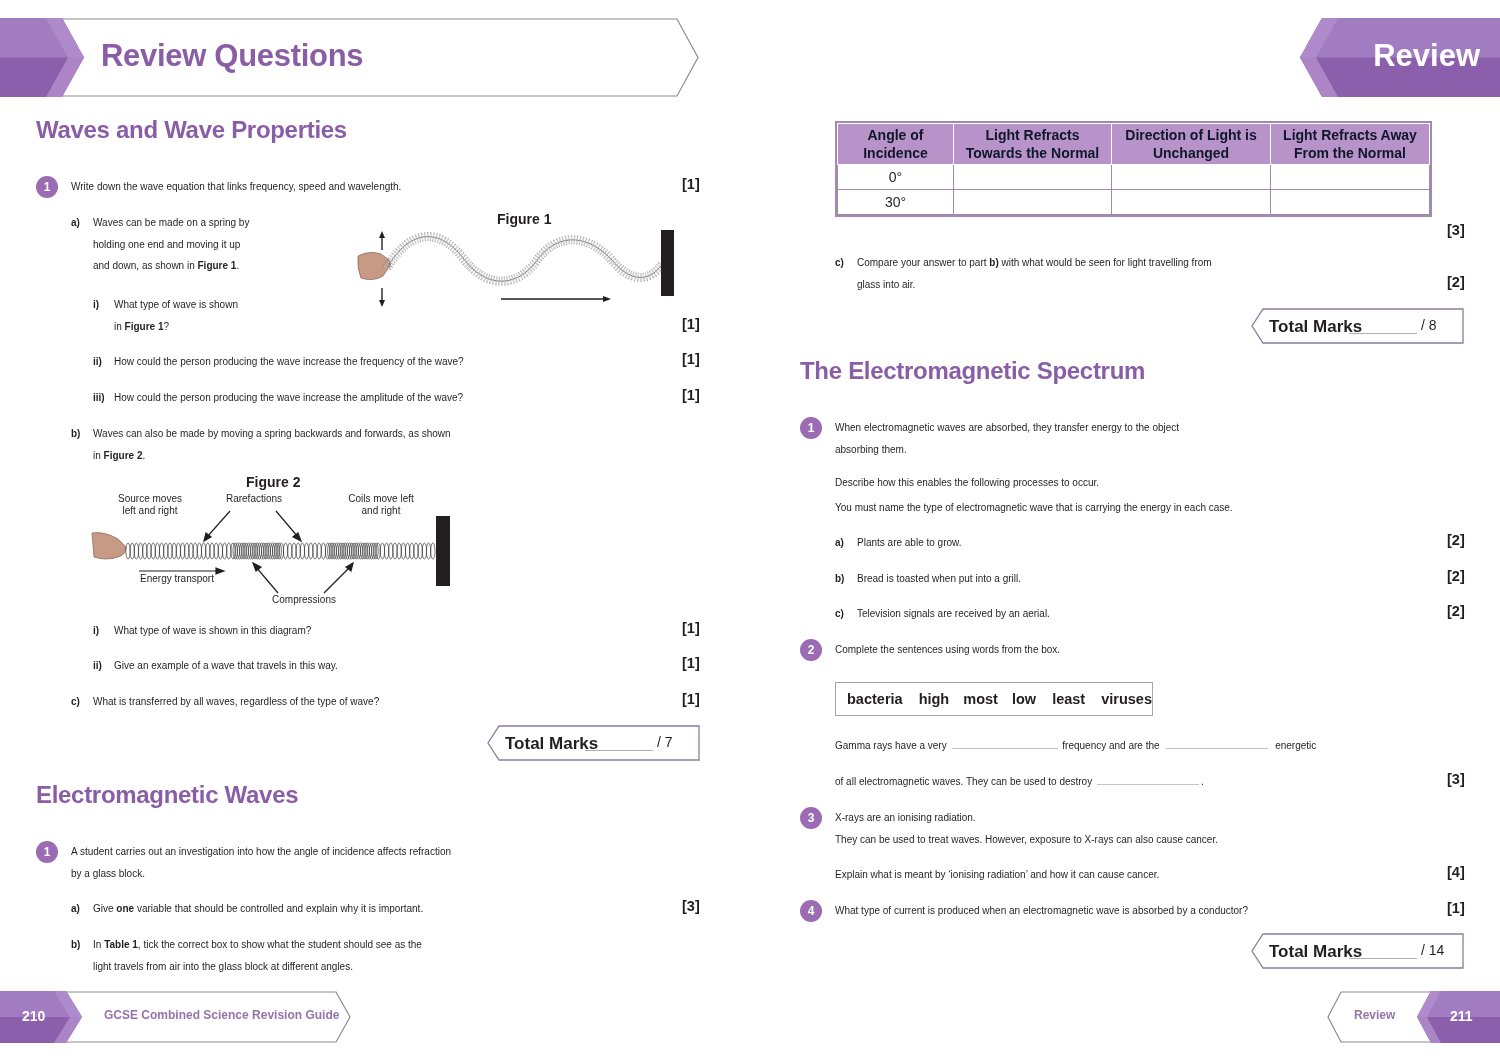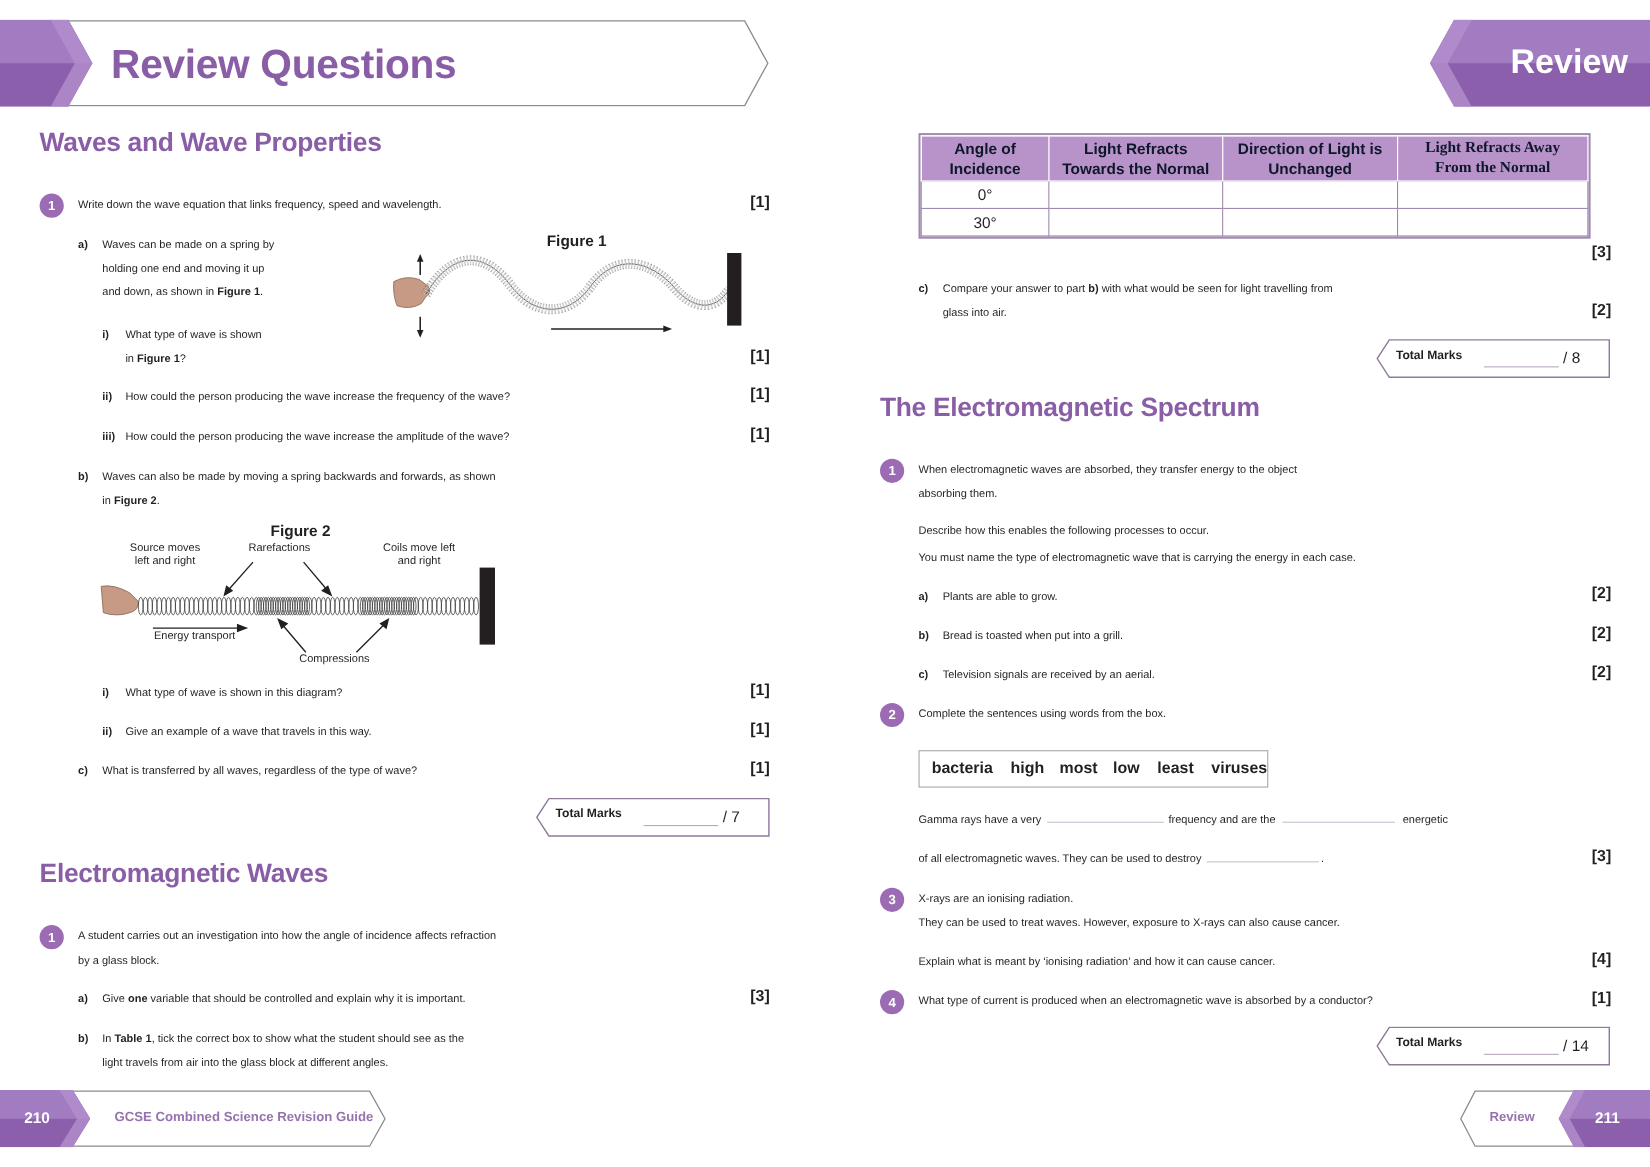--- a/index.html
+++ b/index.html
@@ -3,39 +3,39 @@
 <meta charset="utf-8">
 <style>
   * { box-sizing: border-box; margin: 0; padding: 0; }
   html, body { width: 1500px; height: 1061px; background: #ffffff; overflow: hidden; }
   body { position: relative; font-family: "Liberation Sans", "DejaVu Sans", sans-serif; color: #231f20; font-size: 14.5px; }
   .abs { position: absolute; }
 
   
   .hdr-left { left: 0; top: 18px; width: 700px; height: 79px; }
   .hdr-left svg, .hdr-right svg, .ftr-left svg, .ftr-right svg { position: absolute; left: 0; top: 0; }
-  .hdr-title { position: absolute; left: 101px; top: 20px; font-size: 37px; font-weight: bold; color: #8a5ea6; letter-spacing: -0.3px; text-align: center; }
+  .hdr-title { position: absolute; left: 101px; top: 20px; font-size: 31px; font-weight: bold; color: #8a5ea6; letter-spacing: -0.3px; text-align: center; }
   .hdr-right { left: 1300px; top: 18px; width: 200px; height: 79px; }
   .hdr-right-title { position: absolute; right: 20px; top: 20px; font-size: 31px; font-weight: bold; color: #ffffff; }
 
   .section-title { font-size: 24px; font-weight: bold; color: #8a5ea6; letter-spacing: -0.3px; }
 
   .qnum { width: 22px; height: 22px; border-radius: 50%; background: #9b6bb3; color: #fff; font-size: 12px; font-weight: bold; display: flex; align-items: center; justify-content: center; }
   .line { font-size: 10px; line-height: 21.5px; white-space: nowrap; }
   .lbl { font-weight: bold; }
   .marks { font-weight: bold; font-size: 14.5px; }
   b { font-weight: bold; }
 
   .fig-caption { font-weight: bold; font-size: 14px; }
   .fig-small { font-size: 10px; line-height: 12px; text-align: center; color: #231f20; }
 
   
   .total { height: 36px; }
   .total svg { position: absolute; left: 0; top: 0; }
-  .total .t-label { position: absolute; top: 9px; font-weight: bold; font-size: 11px; }
+  .total .t-label { position: absolute; top: 9px; font-weight: bold; font-size: 17px; }
   .total .t-line { position: absolute; top: 25px; height: 1px; background: #b7a9bf; }
   .total .t-max { position: absolute; top: 9px; font-size: 14px; }
 
   
   table.refr { border-collapse: collapse; font-size: 14px; }
   table.refr th { background: #b793c9; color: #0f172a; font-weight: bold; text-align: center; line-height: 18px; padding: 2px 4px; border: 1px solid #ffffff; font-size: 14px; }
   table.refr td { border: 1px solid #a08aae; height: 25px; text-align: center; font-size: 14px; }
   .tbl-wrap { border: 2px solid #a08aae; }
 
   
@@ -314,21 +314,21 @@
             <div>Incidence</div>
           </th>
         <th style="width:158px;">
             <div>Light Refracts</div>
             <div>Towards the Normal</div>
           </th>
         <th style="width:159px;">
             <div>Direction of Light is</div>
             <div>Unchanged</div>
           </th>
-        <th style="width:173px;font-family:Liberation Serif, serif;">
+        <th style="width:159px;">
             <div>Light Refracts Away</div>
             <div>From the Normal</div>
           </th>
       </tr>
     </thead>
     <tbody>
       <tr>
         <td>0°</td>
         <td></td>
         <td></td>

